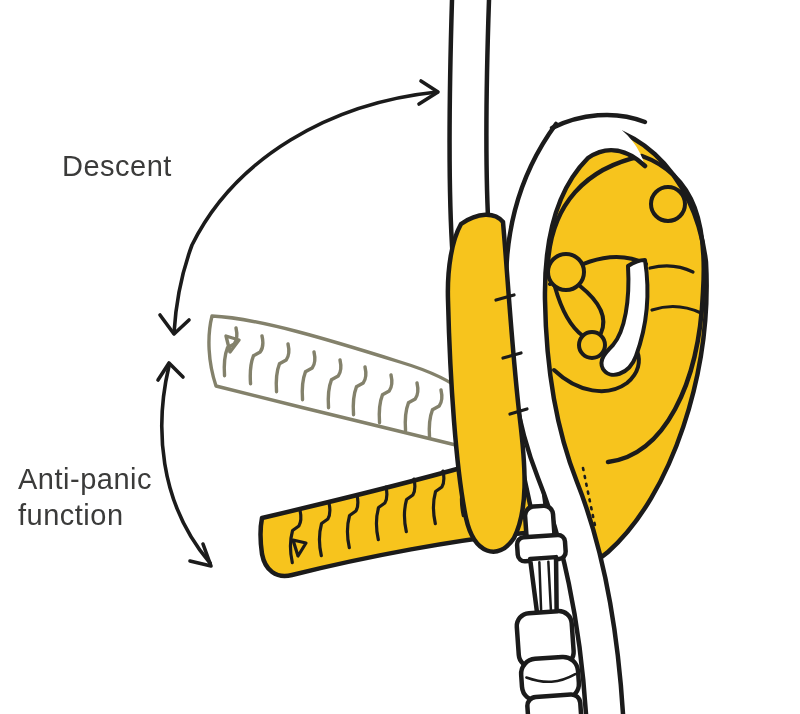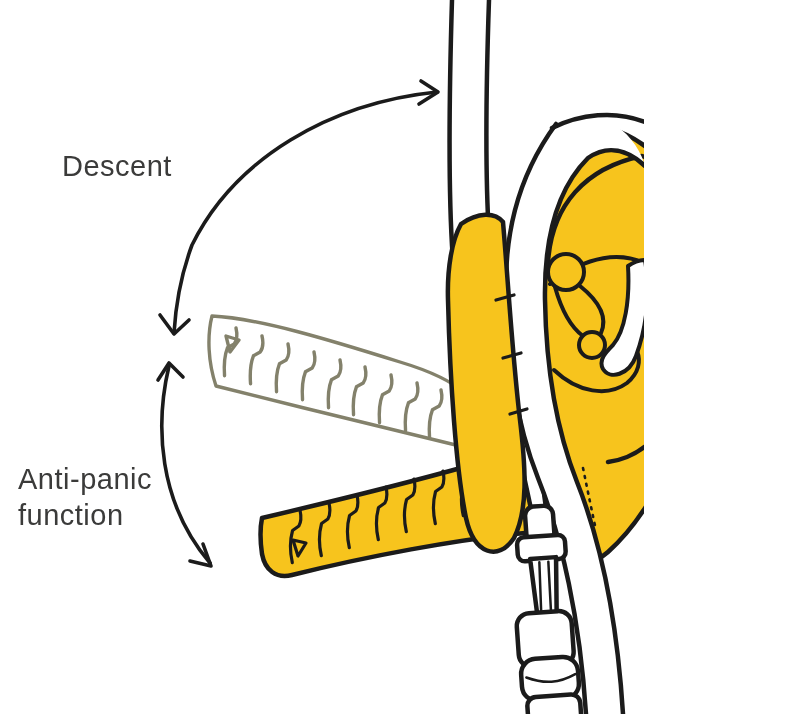--- a/index.html
+++ b/index.html
@@ -1,16 +1,16 @@
 <!DOCTYPE html>
 <html style="--yellow: #F7C41D; --ghost: #F9E3A1; --ghost-ink: #83816B; --ink: #1B1B1B; --rope: #FFFFFF; --text: #3B3B3A; --paper: #FFFFFF;"><head>
 <meta charset="utf-8">
 <style>
   html,body{margin:0;padding:0;background:#ffffff;}
-  .stage{position:relative;width:644px;height:714px;background:var(--paper,#fff);overflow:hidden;
+  .stage{position:relative;width:800px;height:714px;background:var(--paper,#fff);overflow:hidden;
          font-family:"Liberation Sans","DejaVu Sans",sans-serif;}
   svg{display:block}
   .ink{stroke:var(--ink);stroke-linecap:round;stroke-linejoin:round;fill:none;}
   .w45{stroke-width:4.5}.w40{stroke-width:4}.w32{stroke-width:3.2}.w25{stroke-width:2.5}
   .yellow{fill:var(--yellow);}
   .white{fill:var(--rope);}
   .nofill{fill:none}
   .ghost-fill{fill:var(--ghost);}
   .ghost-line{stroke:var(--ghost-ink);stroke-linecap:round;stroke-linejoin:round;fill:none;stroke-width:3.4}
   .arrow{stroke:var(--ink);stroke-width:3.6;fill:none;stroke-linecap:round;stroke-linejoin:round}

